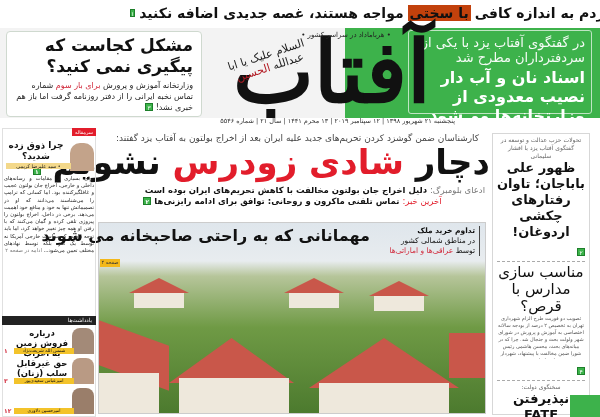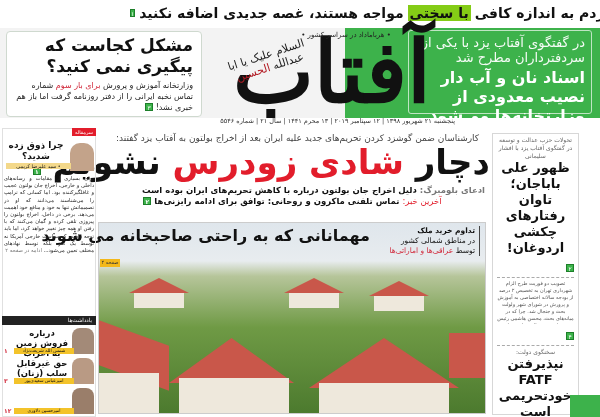--- a/index.html
+++ b/index.html
@@ -2,21 +2,21 @@
 <html><head>
 <meta charset="utf-8">
 <style>
 *{box-sizing:border-box;margin:0;padding:0}
 html,body{width:600px;height:417px;overflow:hidden;background:#fff}
 body{font-family:"DejaVu Sans",sans-serif;direction:rtl;position:relative;color:#111}
 .abs{position:absolute}
 
 #top-headline{left:130px;top:0;width:440px;height:26px;display:flex;align-items:center;justify-content:flex-end;gap:4px;font-size:14px;white-space:nowrap}
 #top-headline .bd{font-weight:bold;color:#111}
-#top-headline .hl{background:#84cc16;color:#111;font-weight:bold;padding:0 2px}
+#top-headline .hl{background:#c2410c;color:#111;font-weight:bold;padding:0 2px}
 .pg{display:inline-block;width:8px;height:8px;background:#3cb34a;color:#fff;font-size:6px;line-height:8px;text-align:center;border:1px solid #1d7f2a}
 
 #masthead-band{left:0;top:28px;width:600px;height:90px;background:#f3f3f3}
 #green-band{left:345px;top:28px;width:255px;height:90px;background:#3db24b}
 #green-box{left:408px;top:30px;width:184px;height:84px;background:#3db24b;border:1px solid #bfe5c3;border-radius:3px;padding:4px 6px;color:#fff;text-align:right}
 #green-box .kicker{font-size:13px;opacity:.95}
 #green-box .title{font-size:16px;font-weight:bold;line-height:19px;margin-top:3px}
 #left-box{left:6px;top:31px;width:196px;height:86px;background:#fff;border:1px solid #cfd9cf;border-radius:4px;padding:3px 8px;text-align:right}
 #left-box .title{font-size:17px;font-weight:bold;line-height:21px;color:#111}
 #left-box .sub{font-size:8px;line-height:11px;margin-top:3px;color:#222}
@@ -24,33 +24,33 @@
 #logo-word{left:211px;top:28px;width:220px;height:88px;font-family:Liberation Sans, sans-serif;font-size:86px;font-weight:bold;line-height:88px;color:#111;text-align:right;letter-spacing:-2px}
 #tagline{left:286px;top:31px;width:120px;font-size:7px;text-align:center;color:#222}
 #calligraphy{left:218px;top:48px;width:100px;font-size:11px;color:#222;transform:rotate(-18deg);text-align:center;font-family:"DejaVu Serif",serif}
 #calligraphy .red{color:#b31b24}
 #dateline{left:250px;top:117px;width:205px;font-size:6.5px;text-align:right;color:#333;white-space:nowrap}
 
 #lead-kicker{left:105px;top:133px;width:385px;font-size:9px;color:#444;text-align:center}
 #lead-title{left:100px;top:143px;width:390px;font-size:34px;font-weight:bold;text-align:center;line-height:38px;white-space:nowrap}
 #lead-title .red{color:#e21d2b}
 #lead-sub1{left:100px;top:185px;width:385px;font-size:8.5px;text-align:right;font-weight:bold}
-#lead-sub1 .lt{color:#777;font-weight:bold}
+#lead-sub1 .lt{color:#777;font-weight:normal}
 #lead-sub2{left:100px;top:196px;width:385px;font-size:8.5px;text-align:center;font-weight:bold}
 #lead-sub2 .red{color:#e21d2b;font-weight:normal}
 
 #photo{left:98px;top:222px;width:388px;height:192px;background:linear-gradient(#dfe6ec 0%,#e8ecef 20%,#b6c59a 28%,#6f9a45 55%,#4c7a2e 100%);overflow:hidden;border:1px solid #ccc}
 .roof{position:absolute;background:#c9574a}
 .wall{position:absolute;background:#eee8dc}
 #photo-title{left:110px;top:226px;width:260px;font-size:16px;font-weight:bold;text-align:center;white-space:nowrap;color:#111}
 #photo-side-wrap{left:372px;top:226px;width:108px;font-size:7.5px;line-height:10px;text-align:right;border-right:1px solid #444;padding-right:4px}
 #photo-side-wrap .red{color:#d1283a}
 #page-tag{left:100px;top:259px;width:20px;height:8px;background:#f3b81b;font-size:5px;color:#333;text-align:center}
 
-#right-col{left:492px;top:133px;width:87px;height:282px;border:1px solid #d7d7d7;padding:2px 4px;text-align:center}
+#right-col{left:492px;top:133px;width:98px;height:282px;border:1px solid #d7d7d7;padding:2px 4px;text-align:center}
 .rc-kicker{font-size:6px;color:#666;line-height:8px}
 .rc-title{font-size:13px;font-weight:bold;line-height:16px}
 .rc-big{font-size:15px;font-weight:normal;line-height:17px}
 .rc-body{font-size:5px;color:#555;line-height:7px}
 .rc-sep{border-top:1px dashed #aaa;margin:2px 0}
 
 #left-col{left:2px;top:128px;width:94px;height:289px;border:1px solid #e0e0e0}
 #sar-label{left:72px;top:128px;width:24px;height:8px;background:#e21d2b;color:#fff;font-size:5px;text-align:center;line-height:8px}
 #sar-title{left:6px;top:140px;width:60px;font-size:9px;font-weight:bold;text-align:center;line-height:11px}
 #sar-author{left:6px;top:163px;width:65px;font-size:5px;text-align:center;background:#f3d88a}
@@ -105,21 +105,21 @@
 
 <div id="lead-kicker" class="abs">کارشناسان ضمن گوشزد کردن تحریم‌های جدید علیه ایران بعد از اخراج بولتون به آفتاب یزد گفتند:</div>
 <div id="lead-title" class="abs">
   <span>دچار</span>
   <span class="red">شادی زودرس</span>
   <span>نشویم</span>
   <span class="pg">۱</span>
 </div>
 <div id="lead-sub1" class="abs">
   <span class="lt">ادعای بلومبرگ:</span>
-  <span>دلیل اخراج جان بولتون درباره با کاهش تحریم‌های ایران بوده است</span>
+  <span>دلیل اخراج جان بولتون مخالفت با کاهش تحریم‌های ایران بوده است</span>
 </div>
 <div id="lead-sub2" class="abs">
   <span class="red">آخرین خبر:</span>
   <span>تماس تلفنی ماکرون و روحانی: توافق برای ادامه رایزنی‌ها</span>
   <span class="pg">۲</span>
 </div>
 
 <div id="photo" class="abs">
   <div class="roof" style="left:0;top:110px;width:70px;height:45px;transform:skewY(20deg)"></div>
   <div class="wall" style="left:0;top:150px;width:60px;height:42px"></div>
@@ -144,20 +144,21 @@
     <span class="red">عراقی‌ها و اماراتی‌ها</span>
   </div>
 </div>
 <div id="page-tag" class="abs">صفحه ۴</div>
 
 <div id="right-col" class="abs">
   <div class="rc-kicker">تحولات حزب عدالت و توسعه در گفتگوی آفتاب یزد با افشار سلیمانی</div>
   <div class="rc-title">ظهور علی باباجان؛ تاوان رفتارهای چکشی اردوغان!</div>
   <div style="text-align:right"><span class="pg">۲</span></div>
   <div class="rc-sep"></div>
+  <div class="rc-big">مناسب سازی مدارس با قرص؟</div>
   <div class="rc-body" style="height:44px;overflow:hidden">تصویب دو فوریت طرح الزام شهرداری تهران به تخصیص ۲ درصد از بودجه سالانه اختصاصی به آموزش و پرورش در شورای شهر ولولت بحث و جنجال شد. چرا که در میانه‌های بحث، محسن هاشمی رئیس شورا ضمن مخالفت با پیشنهاد، شهردار تهران را ملزم به ...</div>
   <div style="text-align:right"><span class="pg">۴</span></div>
   <div class="rc-sep"></div>
   <div class="rc-kicker">سخنگوی دولت:</div>
   <div class="rc-title">نپذیرفتن FATF خودتحریمی است</div>
 
 </div>
 
 <div id="left-col" class="abs"></div>
 <div id="sar-label" class="abs">سرمقاله</div>

